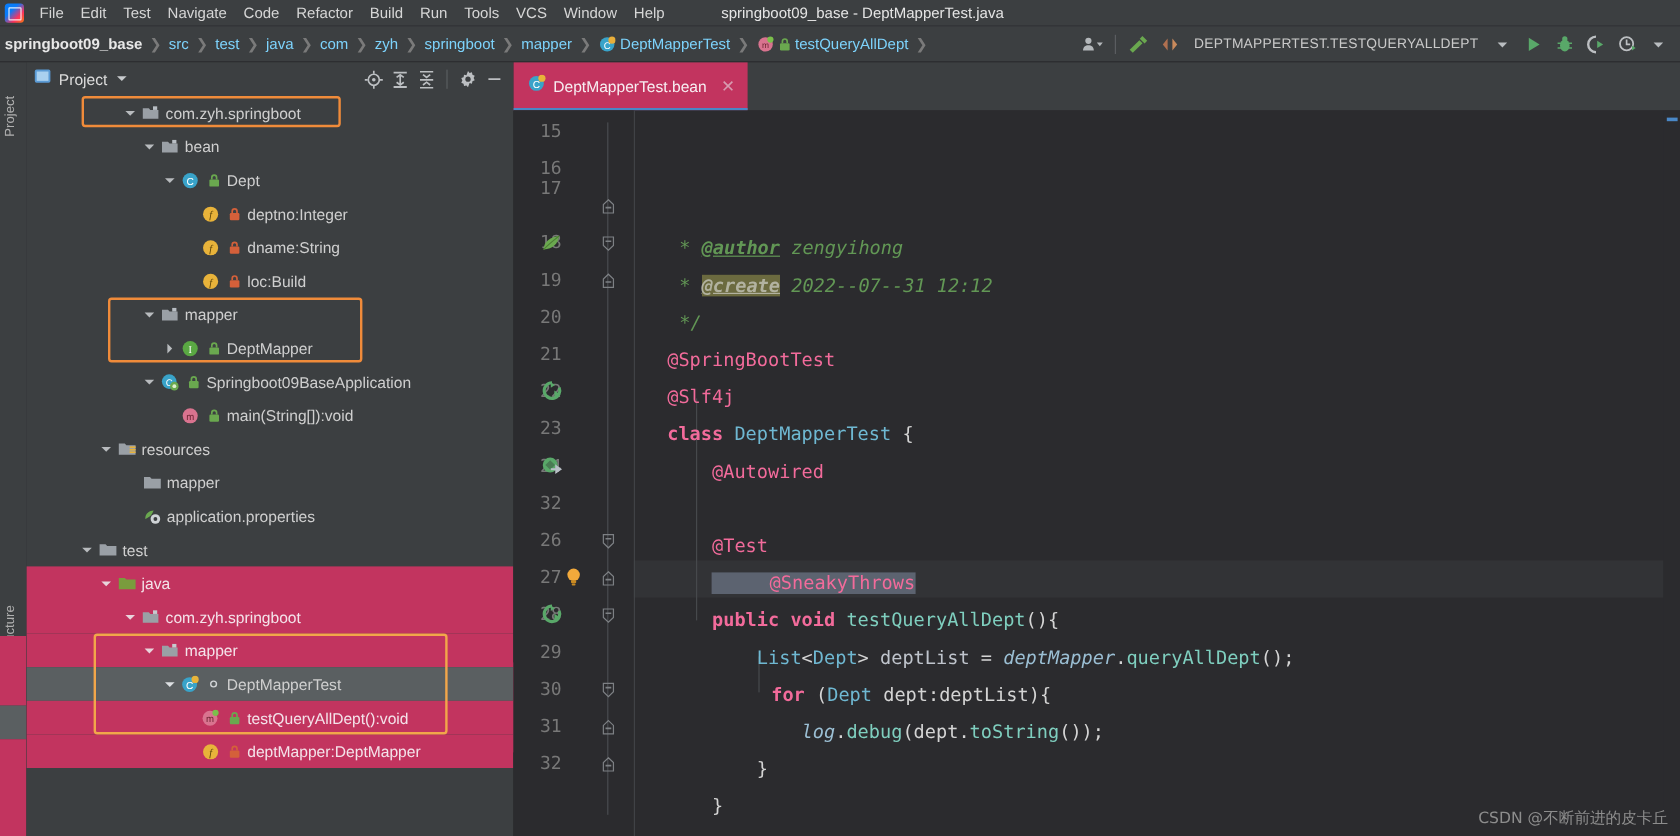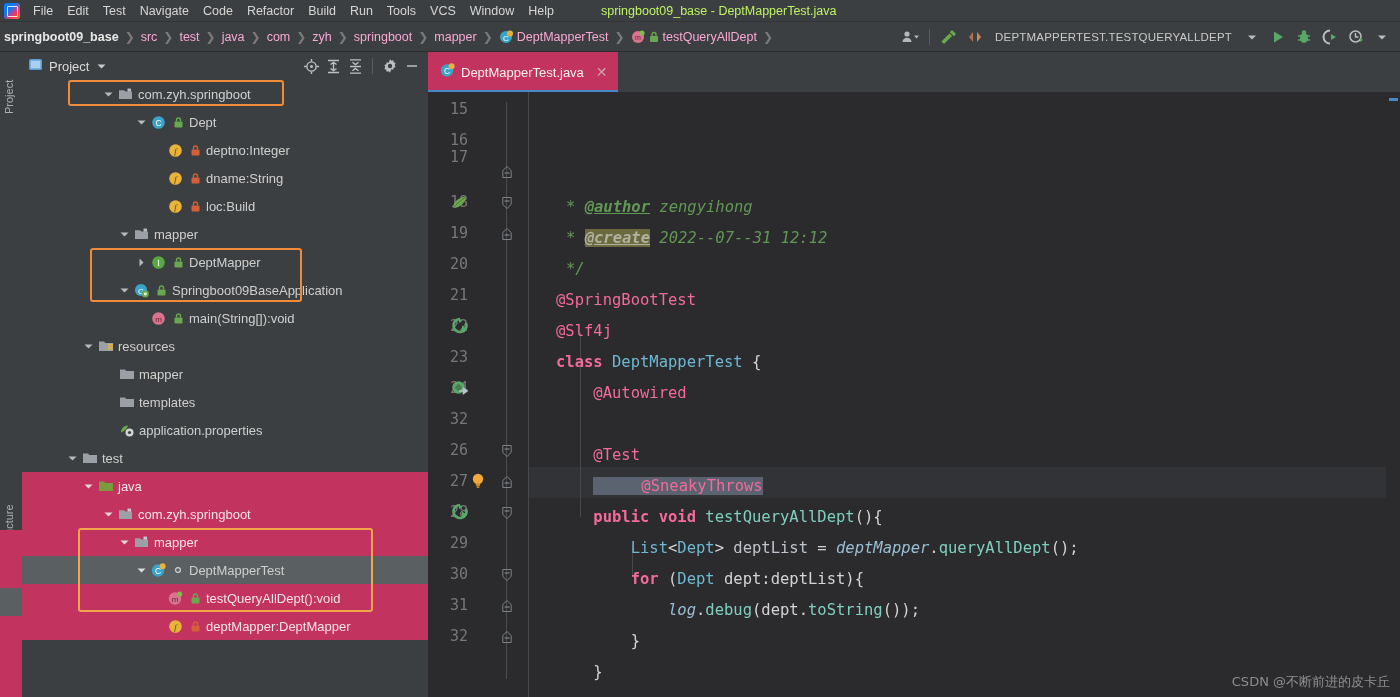--- a/index.html
+++ b/index.html
@@ -23,31 +23,31 @@
     background: linear-gradient(135deg,#087cfa 0%,#087cfa 35%,#fe315d 70%,#f97a12 100%);
   }
   .idea-logo::after{
     content:""; position:absolute; left:3px; top:3px; width:9px; height:9px;
     border:1.5px solid #fff; border-radius:1px; opacity:.85;
   }
   .menu-item {
     color: #d6d6d6; font-size: 12.5px; padding: 2px 7px; white-space: nowrap;
   }
   .win-title {
-    color: #bef264; font-size: 12.5px; margin-left: 40px; white-space: nowrap;
+    color: #e5e5e5; font-size: 12.5px; margin-left: 40px; white-space: nowrap;
   }
 
   
   .navbar {
     position: absolute; left: 0; top: 22px; width: 1400px; height: 30px;
     background: #3c3f41; display: flex; align-items: center;
     border-bottom: 1px solid #2b2b2e;
   }
   .crumbs { display: flex; align-items: center; padding-left: 4px; flex: 1 1 auto; min-width: 0;}
-  .crumb { color: #f9a8d4; font-size: 12.5px; white-space: nowrap; display:flex; align-items:center; }
+  .crumb { color: #7dd3fc; font-size: 12.5px; white-space: nowrap; display:flex; align-items:center; }
   .crumb.root { color: #e8e8e8; font-weight: bold; }
   .crumb-sep { color: #7a7a7a; font-size: 12px; margin: 0 6px; }
   .crumb-ico { margin-right: 4px; display: inline-flex; }
 
   .nav-right { display: flex; align-items: center; gap: 2px; padding-right: 6px; }
   .tb-btn { width: 24px; height: 22px; display: flex; align-items: center; justify-content: center; }
   .runconfig {
     color: #c9c9c9; font-size: 11.5px; letter-spacing: .2px; padding: 0 6px;
     white-space: nowrap; max-width: 260px; overflow: hidden; text-overflow: ellipsis;
   }
@@ -364,20 +364,34 @@
           </span>
         <span class="ico">
             <svg width="15" height="14" viewBox="0 0 15 14">
               <path d="M1 3.2h5l1.3 1.4H14V12H1z" fill="#9aa0a6"></path>
               <rect x="9.5" y="1.6" width="3.5" height="3" fill="#b8bec4"></rect>
             </svg>
           </span>
         <span class="label">com.zyh.springboot</span>
       </div>
 
+      <div class="row" style="padding-left:96px;">
+        <span class="arrow">
+            <svg width="11" height="9" viewBox="0 0 11 9">
+              <path d="M1.5 2.5l4 4 4-4z" fill="#b8bbbe"></path>
+            </svg>
+          </span>
+        <span class="ico">
+            <svg width="15" height="14" viewBox="0 0 15 14">
+              <path d="M1 3.2h5l1.3 1.4H14V12H1z" fill="#9aa0a6"></path>
+              <rect x="9.5" y="1.6" width="3.5" height="3" fill="#b8bec4"></rect>
+            </svg>
+          </span>
+        <span class="label">bean</span>
+      </div>
 
       <div class="row" style="padding-left:113px;">
         <span class="arrow">
             <svg width="11" height="9" viewBox="0 0 11 9">
               <path d="M1.5 2.5l4 4 4-4z" fill="#b8bbbe"></path>
             </svg>
           </span>
         <span class="ico">
             <svg width="15" height="15" viewBox="0 0 15 15">
               <circle cx="7.5" cy="7.5" r="6.3" fill="#39a3c9"></circle>
@@ -536,28 +550,20 @@
       <div class="row" style="padding-left:96px;">
         <span class="ico">
             <svg width="16" height="14" viewBox="0 0 16 14">
               <path d="M1 2.6h5l1.3 1.4H15V12H1z" fill="#9aa0a6"></path>
             </svg>
           </span>
         <span class="label">mapper</span>
       </div>
 
 
-      <div class="row" style="padding-left:96px;">
-        <span class="ico">
-            <svg width="16" height="14" viewBox="0 0 16 14">
-              <path d="M1 2.6h5l1.3 1.4H15V12H1z" fill="#9aa0a6"></path>
-            </svg>
-          </span>
-        <span class="label">templates</span>
-      </div>
 
       <div class="row" style="padding-left:96px;">
         <span class="ico">
             <svg width="16" height="15" viewBox="0 0 16 15">
               <path d="M2 9.5C2 5 5.5 2.5 9 2.5c-1 3-3 5.5-7 7z" fill="#6aa84f"></path>
               <circle cx="10.5" cy="9.5" r="4" fill="#cfd3d6"></circle>
               <circle cx="10.5" cy="9.5" r="1.6" fill="#3c3f41"></circle>
             </svg>
           </span>
         <span class="label">application.properties</span>
@@ -685,21 +691,21 @@
 
     <div class="tabstrip">
       <div class="tab">
         <span>
           <svg width="15" height="15" viewBox="0 0 15 15">
               <circle cx="7" cy="7.5" r="6.2" fill="#39a3c9"></circle>
               <text x="7" y="11" font-size="8.5" fill="#fff" text-anchor="middle" font-family="Liberation Sans">C</text>
               <circle cx="11.6" cy="3.2" r="3" fill="#e8b33a"></circle>
             </svg>
         </span>
-        <span class="tab-label">DeptMapperTest.java</span>
+        <span class="tab-label">DeptMapperTest.bean</span>
         <span class="tab-close">✕</span>
       </div>
     </div>
 
     <div class="code-area">
       <div class="left-edge-bar" style="background:#c2345f; top:460px; height:75px;"></div>
 
       <div class="gutter">
         <div class="vline" style="top:10px;bottom:18px;"></div>
 
@@ -823,21 +829,21 @@
         <div class="cl" style="top:136px; left:38px;"><span class="cmt">* </span><span class="cmt-hl">@create</span><span class="cmt"> 2022--07--31 12:12</span></div>
         <div class="cl" style="top:167px; left:38px;"><span class="cmt">*/</span></div>
         <div class="cl" style="top:198px; left:28px;"><span class="anno">@SpringBootTest</span></div>
         <div class="cl" style="top:229px; left:28px;"><span class="anno">@Slf4j</span></div>
         <div class="cl" style="top:260px; left:28px;"><span class="pkw">class </span><span class="typ">DeptMapperTest</span><span class="pln"> {</span></div>
         <div class="cl" style="top:291px; left:28px;"><span class="anno">    @Autowired</span></div>
         <div class="cl" style="top:353px; left:28px;"><span class="anno">    @Test</span></div>
         <div class="cl" style="top:384px; left:28px;"><span class="pln">    </span><span class="anno sel-tok">@SneakyThrows</span></div>
         <div class="cl" style="top:415px; left:28px;"><span class="pkw">    public void </span><span class="mth">testQueryAllDept</span><span class="pln">(){</span></div>
         <div class="cl" style="top:446px; left:28px;"><span class="typ">        List</span><span class="pln">&lt;</span><span class="typ">Dept</span><span class="pln">&gt; </span><span class="id">deptList</span><span class="pln"> = </span><span class="logv">deptMapper</span><span class="pln">.</span><span class="mth">queryAllDept</span><span class="pln">();</span></div>
-        <div class="cl" style="top:477px; left:28px;"><span class="pkw">        for </span><span class="pln">(</span><span class="typ">Dept</span><span class="pln"> dept:deptList){</span></div>
+        <div class="cl" style="top:477px; left:40px;"><span class="pkw">        for </span><span class="pln">(</span><span class="typ">Dept</span><span class="pln"> dept:deptList){</span></div>
         <div class="cl" style="top:508px; left:28px;"><span class="logv">            log</span><span class="pln">.</span><span class="mth">debug</span><span class="pln">(dept.</span><span class="mth">toString</span><span class="pln">());</span></div>
         <div class="cl" style="top:539px; left:28px;"><span class="pln">        }</span></div>
         <div class="cl" style="top:570px; left:28px;"><span class="pln">    }</span></div>
         <div class="cl" style="top:601px; left:28px;"><span class="pln"></span></div>
 
         <div class="right-gutter">
           <div class="mark" style="top:6px; background:#4a88c7;"></div>
         </div>
       </div>
     </div>

